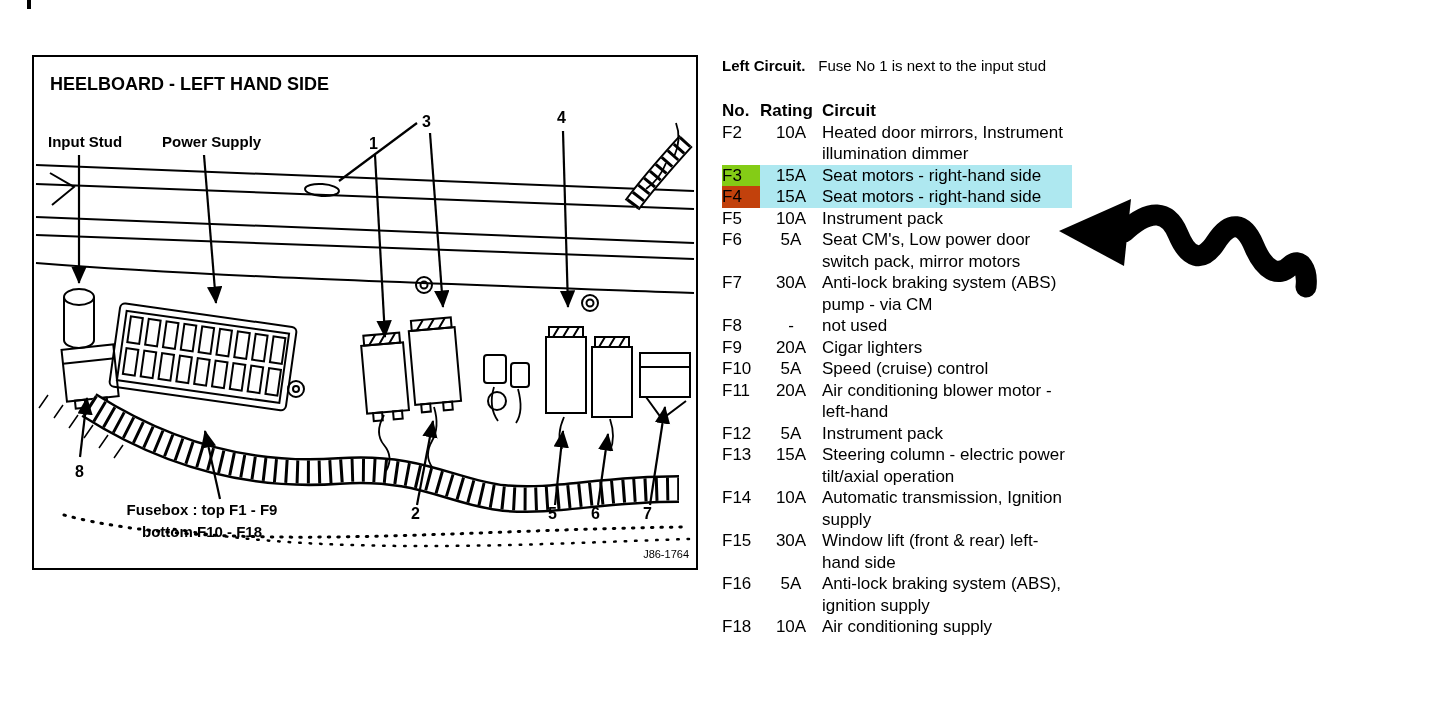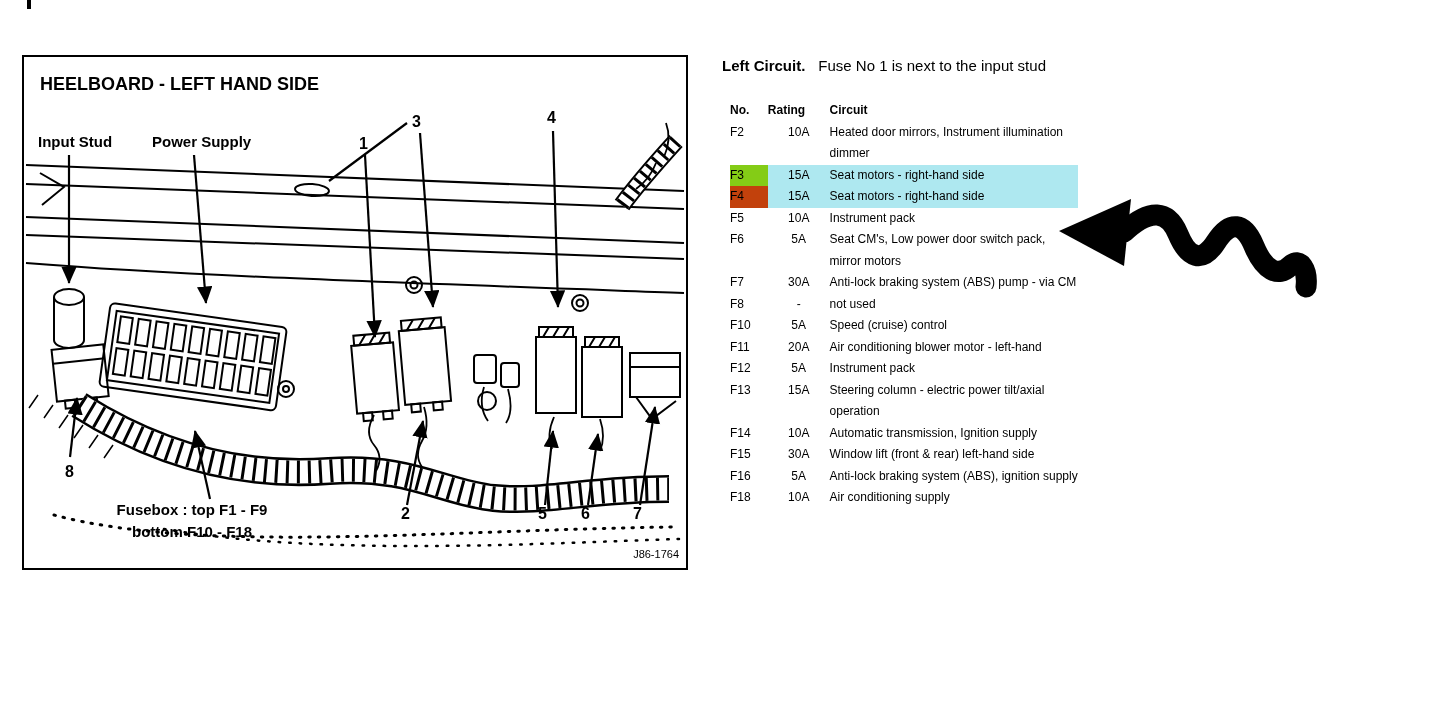--- a/index.html
+++ b/index.html
@@ -3,37 +3,37 @@
 <meta charset="utf-8">
 <style>
   html,body{margin:0;padding:0;}
   body{
     width:1430px;height:720px;position:relative;overflow:hidden;
     background:#ffffff;color:#000;
     font-family:"Liberation Sans", sans-serif;
   }
   .scan-mark{position:absolute;left:27px;top:0;width:4px;height:9px;background:#000;}
   .diagram-panel{
-    position:absolute;left:22px;top:55px;width:662px;height:511px;
+    position:absolute;left:32px;top:55px;width:662px;height:511px;
     border:2px solid #000;background:#fff;box-sizing:content-box;text-align:right;
   }
   .diagram-panel svg{display:block;}
   svg text{font-family:"Liberation Sans", sans-serif;fill:#000;}
   .t-title{font-size:18px;font-weight:bold;}
   .t-label{font-size:15px;font-weight:bold;}
   .t-callout{font-size:16px;font-weight:bold;}
   .t-caption{font-size:15px;font-weight:bold;}
   .t-ref{font-size:11px;}
   .info{
     position:absolute;left:722px;top:55px;width:356px;
     font-size:15px;line-height:21px;
   }
   .caption{margin:0 0 24px 0;}
   .caption strong{margin-right:13px;}
-  table.fuse-table{border-collapse:collapse;font-size:12px;line-height:21.5px;margin-left:8px;}
+  table.fuse-table{border-collapse:collapse;font-size:17px;line-height:21.5px;}
   .fuse-table th,.fuse-table td{padding:0;vertical-align:top;text-align:left;}
   .fuse-table th{font-weight:bold;}
   td.c-no,th.h-no{width:38px;}
   td.c-rating,th.h-rating{width:62px;}
   td.c-rating{text-align:center;}
   td.c-circuit,th.h-circuit{width:250px;}
   .arrow-annot{position:absolute;left:1046px;top:192px;}
 </style>
 </head>
 <body>
@@ -247,20 +247,25 @@
     <td class="c-no">F7</td>
     <td class="c-rating">30A</td>
     <td class="c-circuit">Anti-lock braking system (ABS) pump - via CM</td>
   </tr>
         <tr>
     <td class="c-no">F8</td>
     <td class="c-rating">-</td>
     <td class="c-circuit">not used</td>
   </tr>
         <tr>
+    <td class="c-no">F9</td>
+    <td class="c-rating">20A</td>
+    <td class="c-circuit">Cigar lighters</td>
+  </tr>
+        <tr>
     <td class="c-no">F10</td>
     <td class="c-rating">5A</td>
     <td class="c-circuit">Speed (cruise) control</td>
   </tr>
         <tr>
     <td class="c-no">F11</td>
     <td class="c-rating">20A</td>
     <td class="c-circuit">Air conditioning blower motor - left-hand</td>
   </tr>
         <tr>

